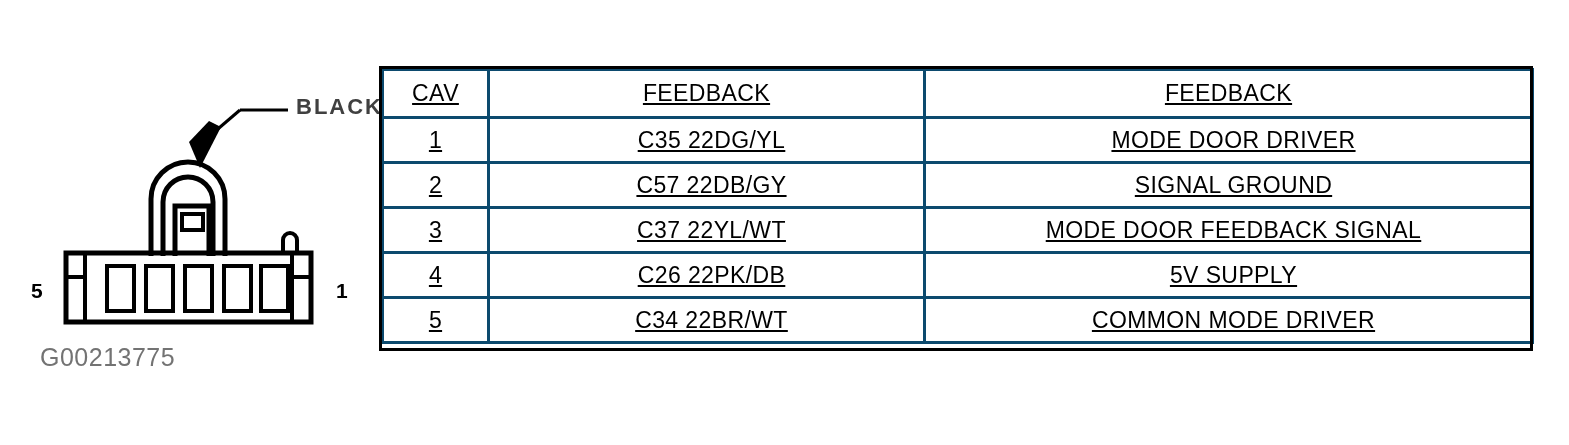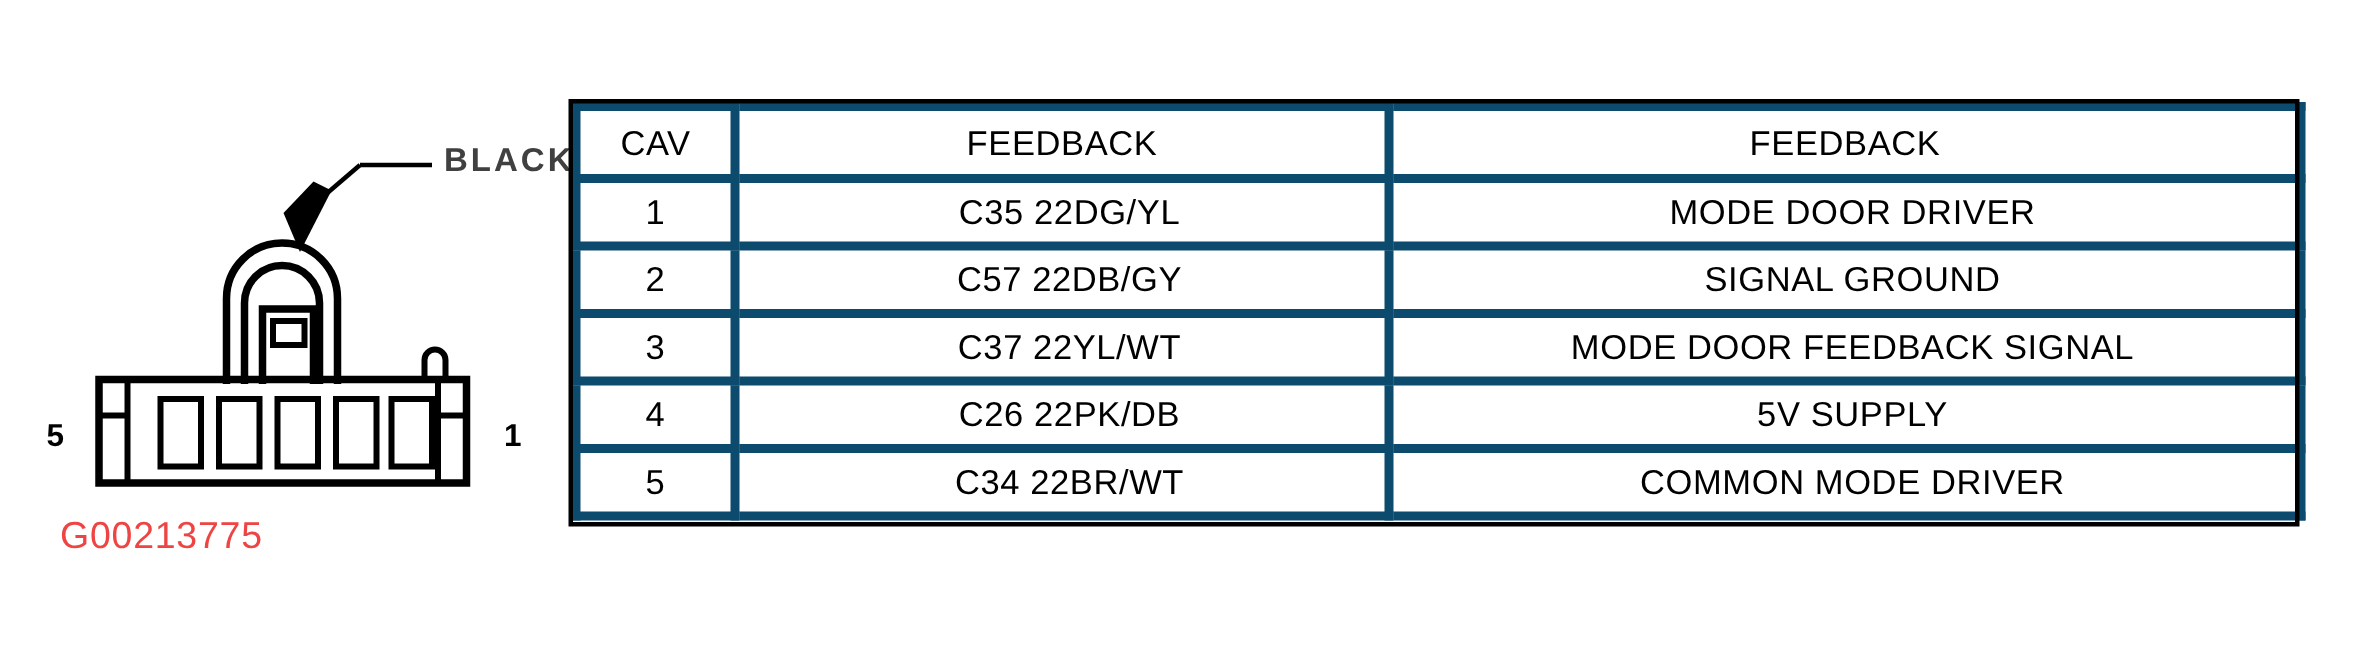--- a/index.html
+++ b/index.html
@@ -60,21 +60,21 @@
   }
 
   #figure-id {
     position: absolute;
     left: 40px;
     top: 345px;
     font-family: "Liberation Sans", sans-serif;
     font-size: 25px;
     font-weight: 400;
     letter-spacing: 0.5px;
-    color: #ef4444;
+    color: #737373;
     line-height: 1;
     white-space: nowrap;
   }
 
   
   #pinout-table-wrap {
     position: absolute;
     left: 381px;
     top: 68px;
     width: 1150px;
@@ -84,30 +84,31 @@
     border-collapse: collapse;
     width: 1150px;
     table-layout: fixed;
     background: #fff;
   }
   table.pinout col.c-cav  { width: 106px; }
   table.pinout col.c-circ { width: 436px; }
   table.pinout col.c-func { width: 608px; }
 
   table.pinout td, table.pinout th {
-    border: 6px solid #0c4a6e;
+    border: 3px solid #0c4a6e;
     height: 45px;
     padding: 0 0 0 0;
     font-family: "Liberation Sans", sans-serif;
     font-size: 23px;
     font-weight: 400;
     letter-spacing: 0.4px;
     color: #000;
     vertical-align: middle;
     box-sizing: border-box;
+    text-decoration: underline;
   }
   table.pinout thead th {
     text-align: center;
     font-weight: 400;
     height: 48px;
   }
   table.pinout td.cav-cell {
     text-align: center;
   }
   table.pinout td.circuit-cell,

